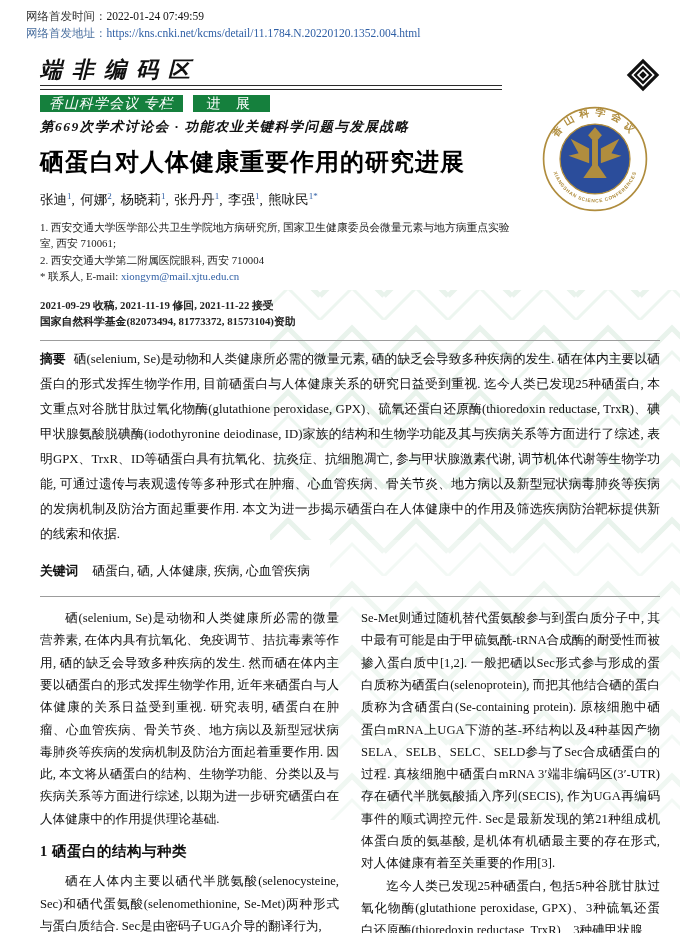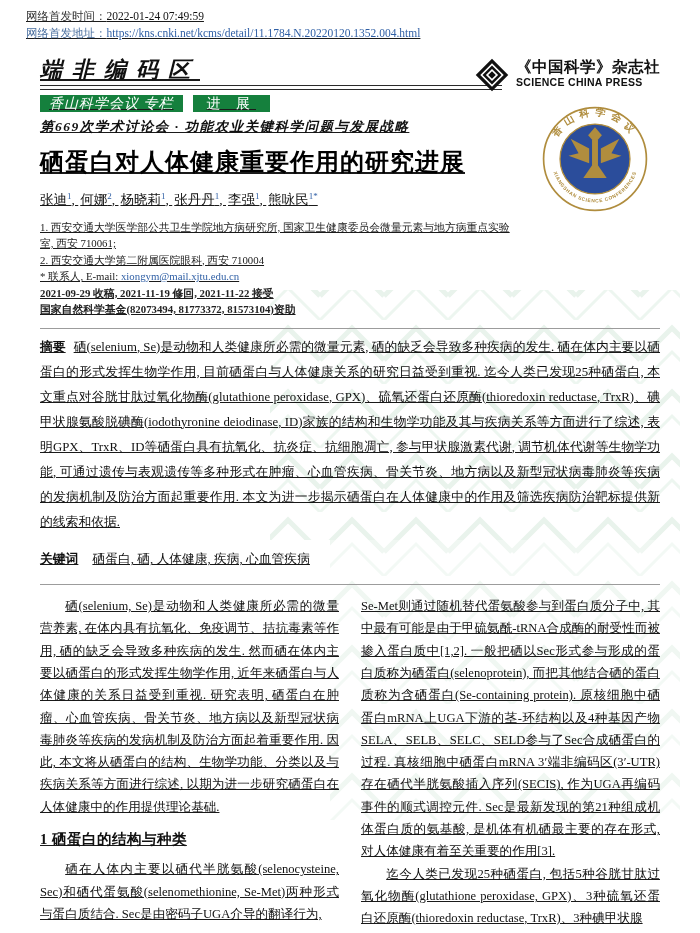--- a/index.html
+++ b/index.html
@@ -4,21 +4,20 @@
 <style>
   html,body{margin:0;padding:0;background:#9a9a9a;}
   .page{
     position:relative;
     width:700px;height:933px;
     margin:0 auto;
     background:#ffffff;
     font-family:"Liberation Serif","DejaVu Serif",serif;
     color:#1a1a1a;
     overflow:hidden;
-    text-decoration:underline;
   }
   .wm{position:absolute;left:0;top:0;width:700px;height:933px;pointer-events:none;}
   .content{position:relative;padding:8px 40px 0 40px;}
 
   
   .prepub{font-family:"Liberation Serif","DejaVu Serif",serif;font-size:11.5px;line-height:17px;margin-left:-14px;}
   .prepub .lbl1{color:#333;}
   .prepub .val1{color:#111;}
   .prepub .lbl2{color:#4a6f9f;}
   .prepub a,.linklike{color:#2f5fa5;text-decoration:none;}
@@ -43,21 +42,21 @@
 
   .seal{position:absolute;right:52px;top:106px;width:106px;height:106px;}
 
   
   .title{margin-top:20px;font-size:24px;font-weight:bold;letter-spacing:1px;color:#000;}
   .authors{margin-top:12px;font-size:13.5px;color:#111;}
   .authors .au{margin-right:2px;}
   .authors sup{font-size:9px;color:#2f5fa5;}
   .affils{margin-top:10px;font-size:10.8px;line-height:16.5px;color:#222;width:470px;}
   .contact{font-size:10.8px;line-height:16.5px;color:#222;}
-  .dates{margin-top:0;font-size:10.8px;font-weight:600;line-height:16.5px;color:#222;}
+  .dates{margin-top:12px;font-size:10.8px;font-weight:600;line-height:16.5px;color:#222;}
   .funding{font-size:10.8px;font-weight:600;line-height:16.5px;color:#222;}
 
   .rule{border:none;border-top:1px solid #9c9c9c;margin:10px 0 0 0;}
 
   .abstract{margin-top:6px;font-size:12.8px;line-height:25px;text-align:justify;color:#111;}
   .abstract b{margin-right:8px;}
   .keywords{margin-top:4px;font-size:12.8px;line-height:24px;color:#111;}
   .keywords b{margin-right:14px;}
 
   .cols{display:flex;gap:22px;margin-top:10px;}
@@ -105,24 +104,20 @@
       </div>
 
       <div class="press">
         <svg width="34" height="34" viewBox="0 0 34 34">
           <g transform="rotate(45 17 17)">
             <rect x="5.5" y="5.5" width="23" height="23" fill="#111"></rect>
             <rect x="9.5" y="9.5" width="15" height="15" fill="none" stroke="#fff" stroke-width="1.6"></rect>
             <rect x="13.5" y="13.5" width="7" height="7" fill="none" stroke="#fff" stroke-width="1.6"></rect>
           </g>
         </svg>
-        <div class="press-txt">
-          <div class="press-cn">《中国科学》杂志社</div>
-          <div class="press-en">SCIENCE CHINA PRESS</div>
-        </div>
       </div>
     </div>
 
     <div class="title">硒蛋白对人体健康重要作用的研究进展</div>
 
     <div class="authors">
       <span class="au"><span>张迪</span><sup>1</sup>, </span>
       <span class="au"><span>何娜</span><sup>2</sup>, </span>
       <span class="au"><span>杨晓莉</span><sup>1</sup>, </span>
       <span class="au"><span>张丹丹</span><sup>1</sup>, </span>

